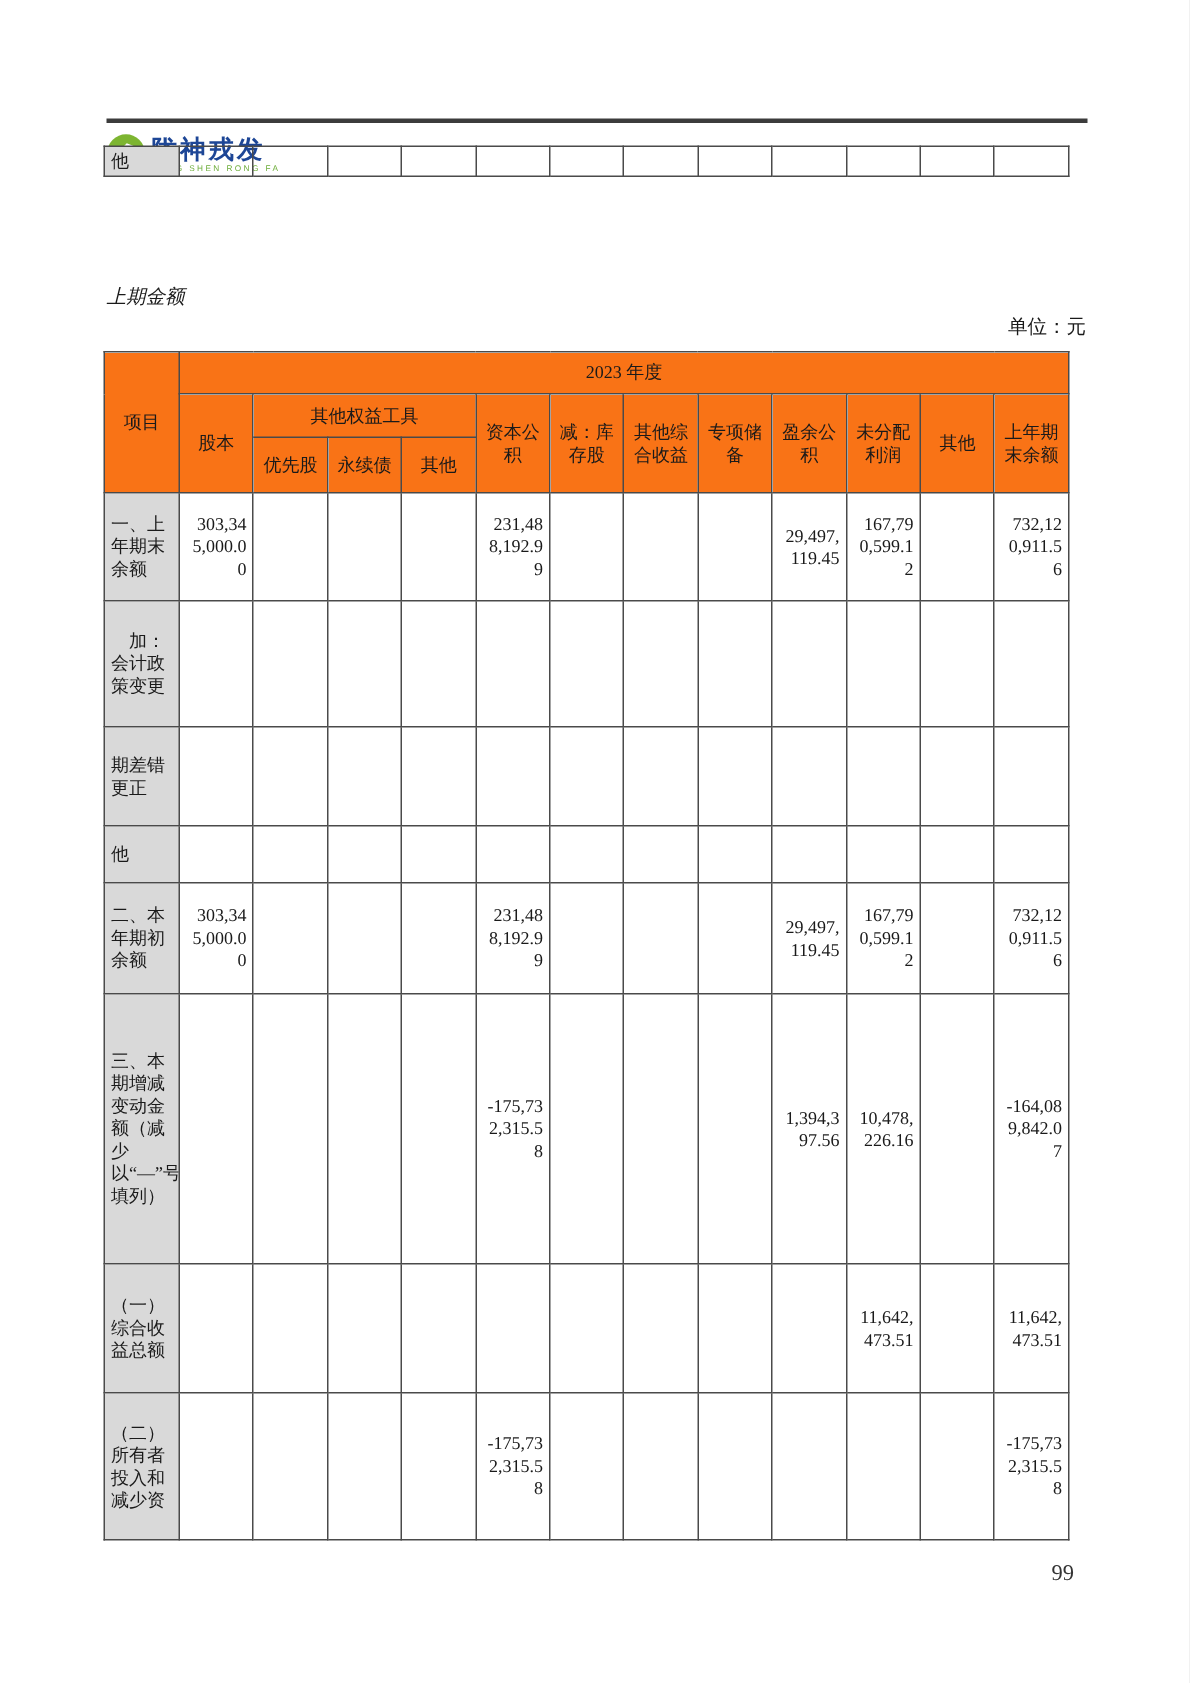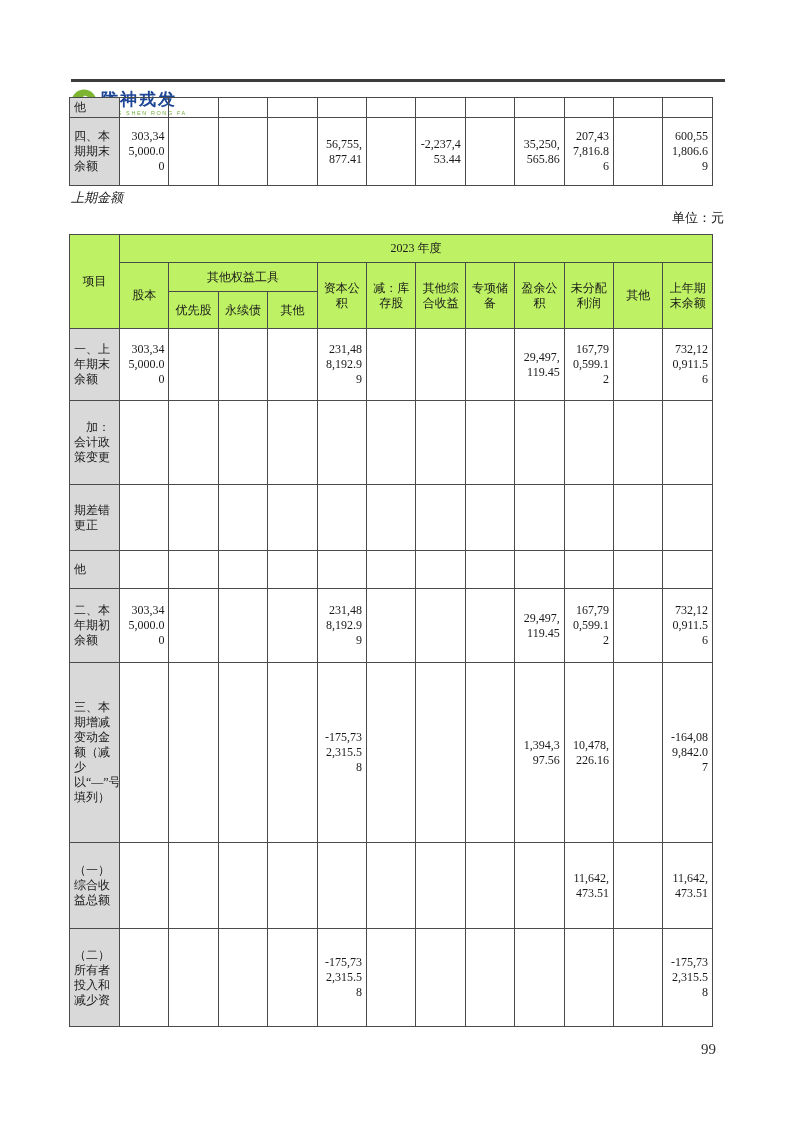--- a/index.html
+++ b/index.html
@@ -19,21 +19,21 @@
     letter-spacing:0.5px;}
   .hdr-rule{position:absolute;top:79px;left:71px;width:654px;height:3px;background:#3c3c3c;}
   
   table.grid{border-collapse:collapse;table-layout:fixed;width:644px;}
   table.grid td{border:1px solid #4a4a4a;padding:1px 4px;font-size:12px;line-height:15px;
     vertical-align:middle;overflow:hidden;word-break:break-all;}
   td.lbl{background:#d9d9d9;font-size:13px;line-height:16px;text-align:left;
     padding:1px 7px 1px 5px;}
   td.lbl.ind{text-indent:1em;}
   td.num{text-align:right;}
-  thead td{background:#bef264;text-align:center;font-size:13px;line-height:16px;padding:1px 3px;}
+  thead td{background:#f97316;text-align:center;font-size:13px;line-height:16px;padding:1px 3px;}
   .carry{position:absolute;top:97px;left:69px;}
   .main{position:absolute;top:234px;left:69px;}
   .section-label{position:absolute;top:189px;left:71px;font-size:13px;font-style:italic;}
   .unit-label{position:absolute;top:209px;right:69px;font-size:13px;text-align:right;}
   .page-number{position:absolute;top:1041px;right:77px;font-size:15px;color:#333;}
 </style>
 </head>
 <body>
 
 <div class="page">
@@ -75,35 +75,20 @@
           <td class="num"></td>
           <td class="num"></td>
           <td class="num"></td>
           <td class="num"></td>
           <td class="num"></td>
           <td class="num"></td>
           <td class="num"></td>
           <td class="num"></td>
           <td class="num"></td>
           <td class="num"></td>
-        </tr>
-        <tr style="height: 68px;">
-          <td class="lbl">四、本期期末余额</td>
-          <td class="num">303,345,000.00</td>
-          <td class="num"></td>
-          <td class="num"></td>
-          <td class="num"></td>
-          <td class="num">56,755,877.41</td>
-          <td class="num"></td>
-          <td class="num">-2,237,453.44</td>
-          <td class="num"></td>
-          <td class="num">35,250,565.86</td>
-          <td class="num">207,437,816.86</td>
-          <td class="num"></td>
-          <td class="num">600,551,806.69</td>
         </tr>
       </tbody>
   </table>
 
   <div class="section-label">上期金额</div>
   <div class="unit-label">单位：元</div>
 
   <table class="grid main">
     <colgroup>
         <col style="width:50px">

